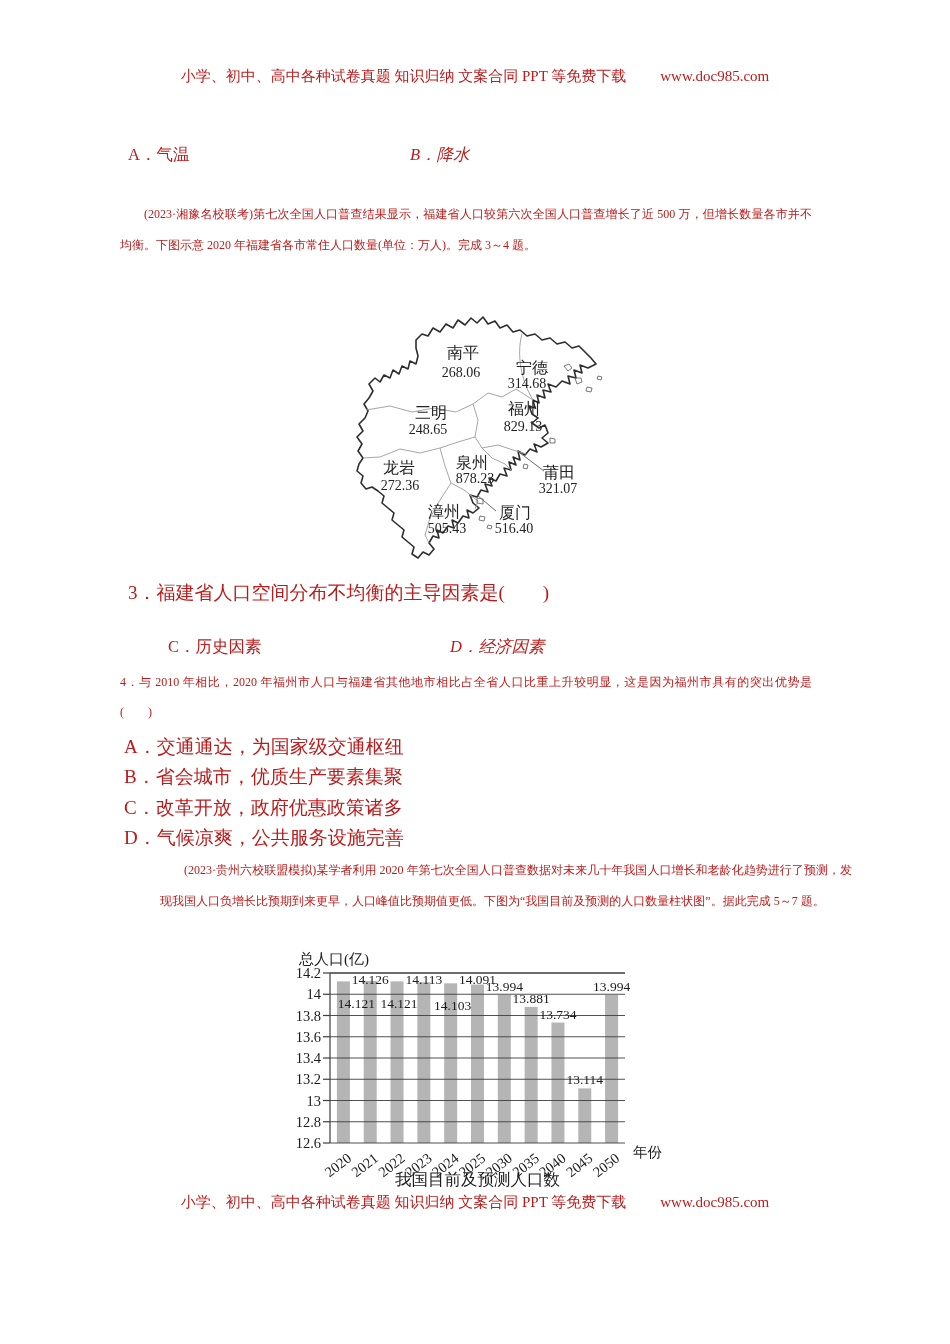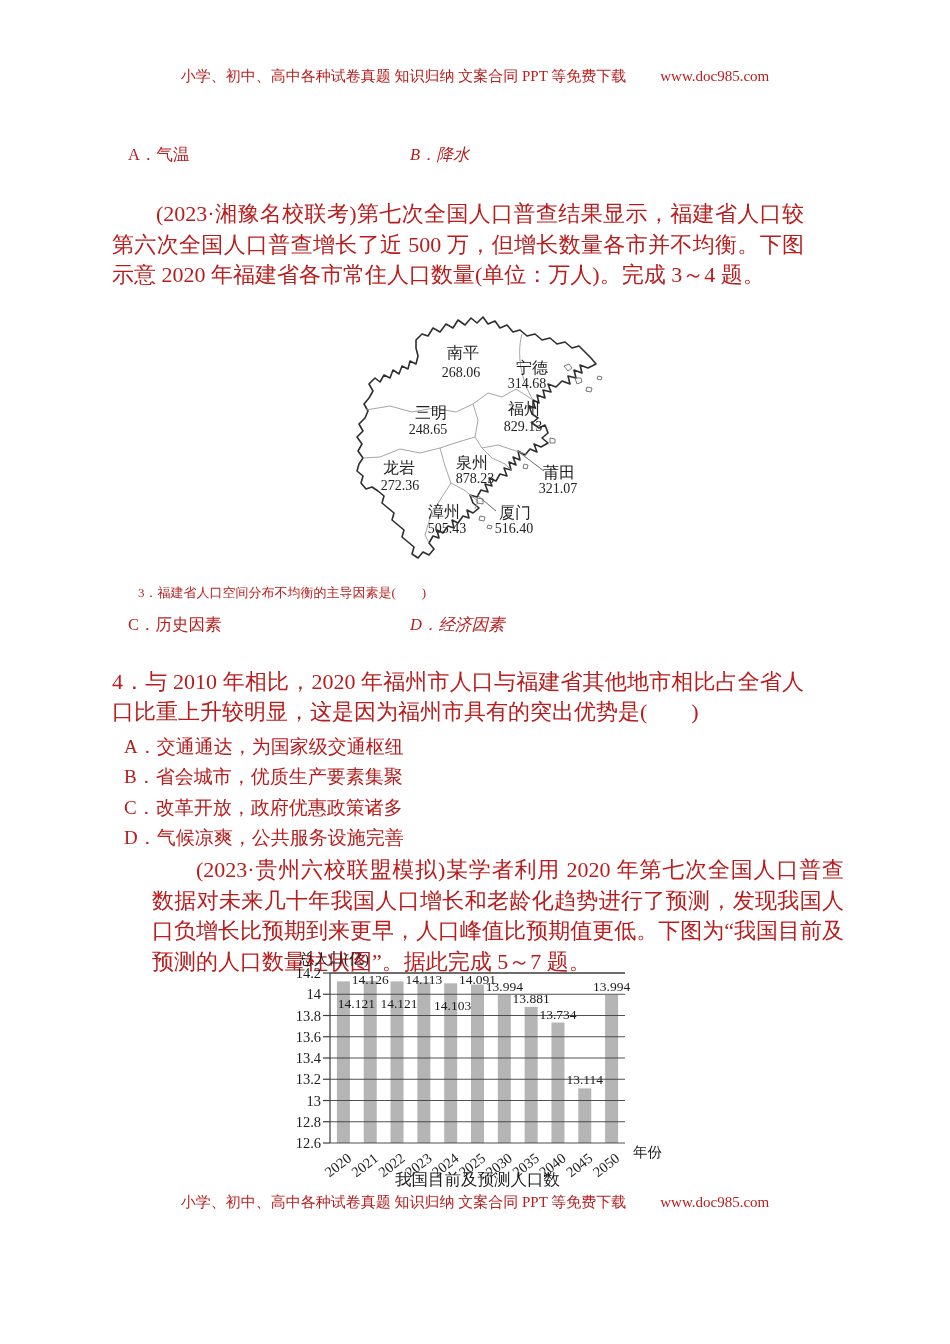--- a/index.html
+++ b/index.html
@@ -6,23 +6,23 @@
   .page{
     position:relative;width:950px;height:1344px;margin:0 auto;background:#ffffff;
     font-family:"Liberation Serif","DejaVu Serif",serif;color:#b91c1c;overflow:hidden;
   }
   .hdr,.ftr{
     position:absolute;left:0;right:0;display:flex;justify-content:center;gap:34px;
     font-size:15px;line-height:20px;white-space:nowrap;
   }
   .hdr{top:66px;}
   .ftr{top:1192px;}
-  .txt{position:absolute;font-size:13px;line-height:30px;margin-left:10px;}
+  .txt{position:absolute;font-size:19px;line-height:30px;}
   .para{
-    position:absolute;left:112px;width:692px;font-size:22px;line-height:30.5px;
+    position:absolute;left:120px;width:692px;font-size:12px;line-height:30.5px;
     text-align:justify;text-indent:2em;
   }
   .optrow{position:absolute;left:128px;width:692px;font-size:16.5px;line-height:30px;}
   .optrow .col2{position:absolute;left:282px;top:0;font-style:italic;}
   .qopt{position:absolute;left:124px;font-size:19px;line-height:30px;}
   .figure{position:absolute;}
   svg text{font-family:"Liberation Serif","DejaVu Serif",serif;}
 </style>
 </head>
 <body>
@@ -96,21 +96,21 @@
         <text x="228" y="203" font-size="14">321.07</text>
         <text x="114" y="227" font-size="16">漳州</text>
         <text x="117" y="243" font-size="14">505.43</text>
         <text x="185" y="228" font-size="16">厦门</text>
         <text x="184" y="243" font-size="14">516.40</text>
       </g>
     </svg>
   </div>
 
   <div class="txt" style="left:128px;top:578px;">3．福建省人口空间分布不均衡的主导因素是(　　)</div>
-  <div class="optrow" style="top:610px;">
+  <div class="optrow" style="top:632px;margin-left:40px;">
     <span>C．历史因素</span>
     <span class="col2">D．经济因素</span>
   </div>
 
   <div class="para" style="top:667px;text-indent:0;line-height:30px;">4．与 2010 年相比，2020 年福州市人口与福建省其他地市相比占全省人口比重上升较明显，这是因为福州市具有的突出优势是(　　)</div>
   <div class="qopt" style="top:732px;">A．交通通达，为国家级交通枢纽</div>
   <div class="qopt" style="top:762px;">B．省会城市，优质生产要素集聚</div>
   <div class="qopt" style="top:793px;">C．改革开放，政府优惠政策诸多</div>
   <div class="qopt" style="top:823px;">D．气候凉爽，公共服务设施完善</div>
 

